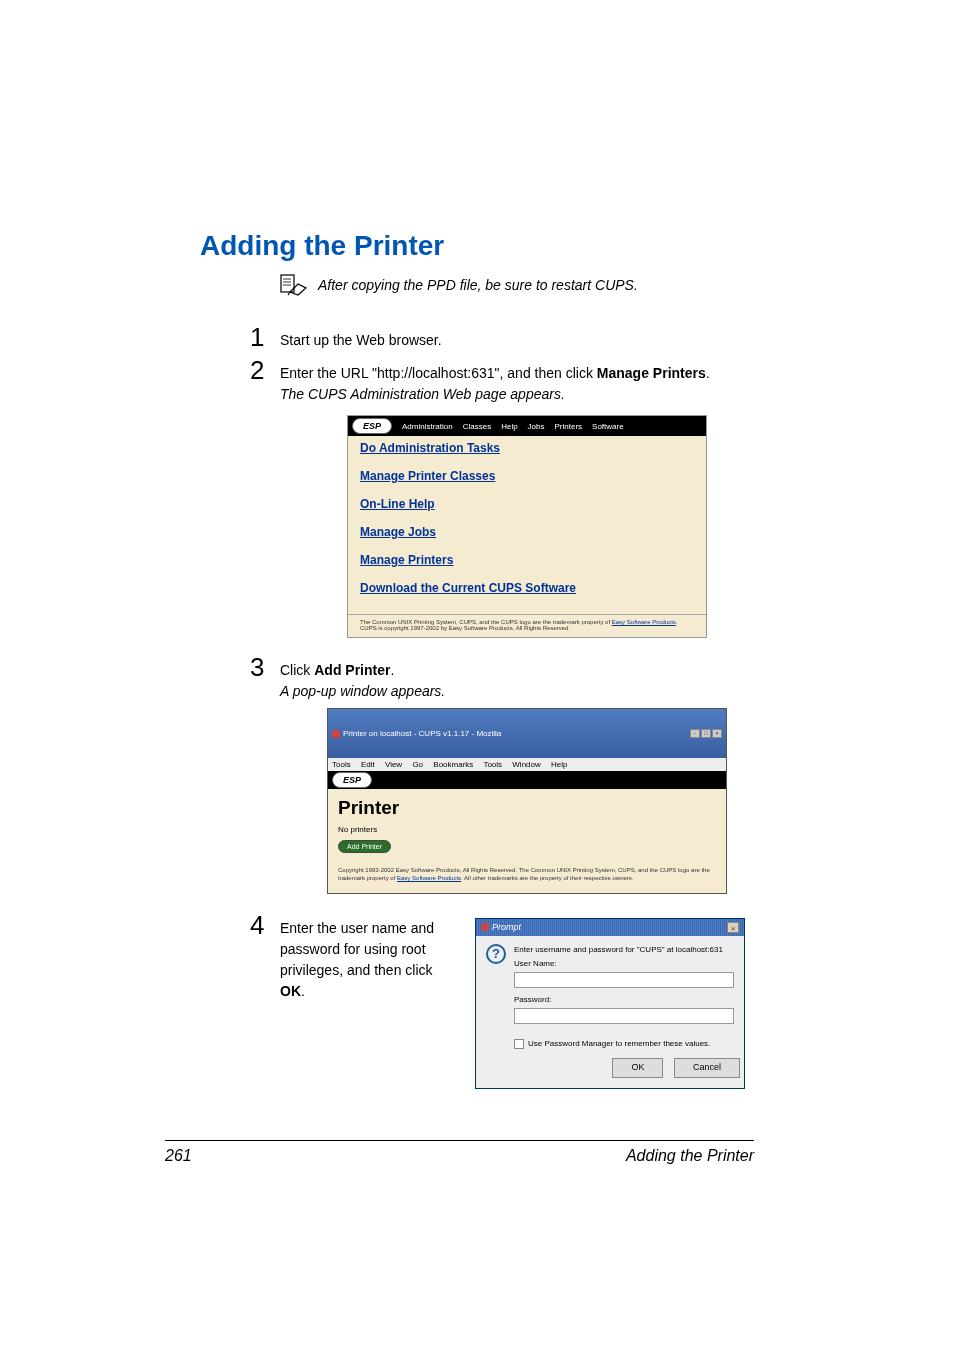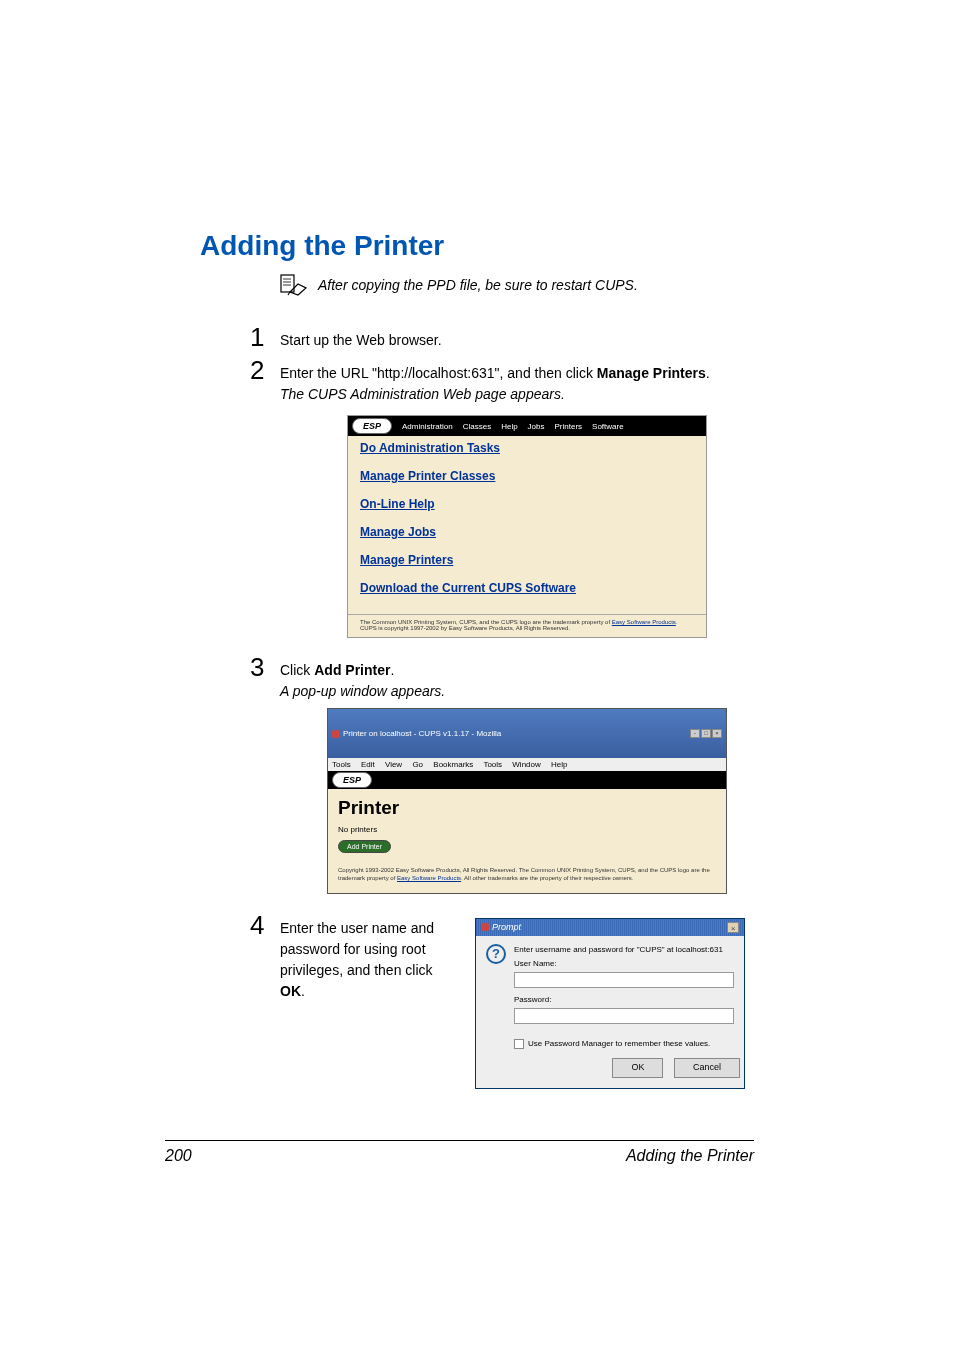--- a/index.html
+++ b/index.html
@@ -410,15 +410,15 @@
           <span class="dlgbtn">Cancel</span>
         </div>
       </div>
 
     </div>
   </div>
 
 </div>
 
 <div class="footer">
-  <span>200</span>
+  <span>261</span>
   <span>Adding the Printer</span>
 </div>
 
 </body></html>

